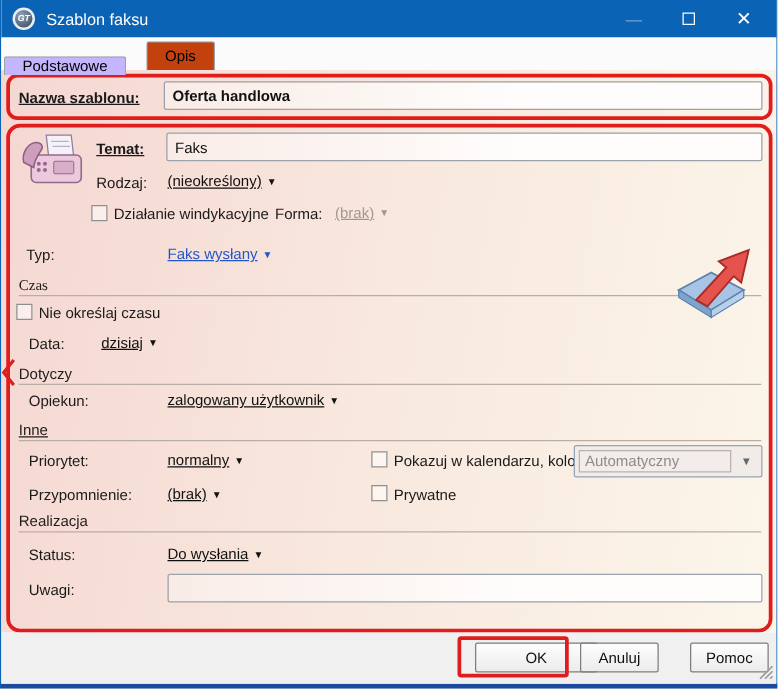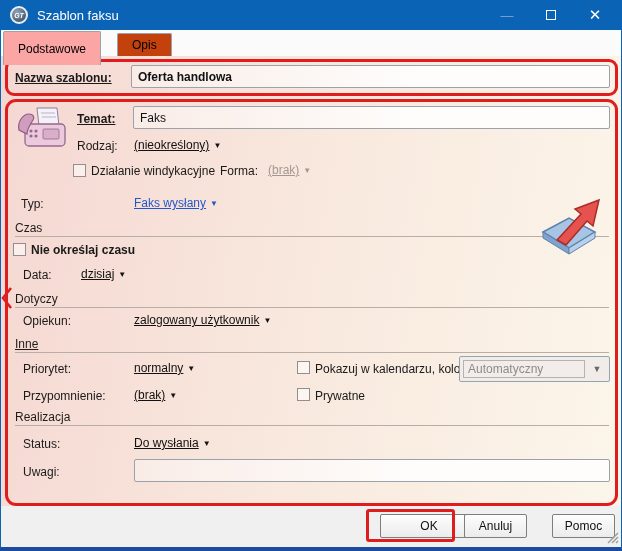--- a/index.html
+++ b/index.html
@@ -21,21 +21,21 @@
   .wbtn { width:40px; height:30px; display:flex; align-items:center; justify-content:center; color:#fff; font-size:13px; }
   #btn-min { position:absolute; right:96px; top:0; color:#7fa9cf; }
   #btn-max { position:absolute; right:52px; top:0; }
   #btn-max .sq { width:10px; height:10px; border:1.5px solid #fff; }
   #btn-close { position:absolute; right:8px; top:0; font-size:15px; }
 
   
   #tabbar { left:0; top:30px; width:622px; height:26px; background:#fbfbfb; }
   .tab { position:absolute; top:3px; height:23px; padding:0 14px; display:flex; align-items:center;
     font-size:12px; border:1px solid #9aa3ab; border-bottom:none; background:#c2410c; border-radius:2px 2px 0 0; }
-  .tab.active { top:1px; height:34px; background:#fca5a5; z-index:2; }
+  .tab.active { top:15px; height:15px; background:#c4b5fd; z-index:2; }
   #tab-opis { left:116px; }
   #tab-podstawowe { left:2px; }
 
   
   #panel { left:0; top:56px; width:622px; height:450px;
     background: linear-gradient(100deg, #f5d7d2 0%, #f8e7dd 45%, #fcf6ea 100%); }
 
   
   .redbox { position:absolute; border:3px solid #e01d1d; background:transparent; pointer-events:none; }
   #hl-name { left:4px; top:59px; width:613px; height:37px; border-radius:9px; }
@@ -132,24 +132,24 @@
   <div class="lbl" style="left:219px; top:164px;">Forma:</div>
   <div class="ddl dis" style="left:267px; top:163px;">
     <span class="t">(brak)</span><span class="arr">▼</span>
   </div>
 
   <div class="lbl" style="left:20px; top:197px;">Typ:</div>
   <div class="ddl blue" style="left:133px; top:196px;">
     <span class="t">Faks wysłany</span><span class="arr">▼</span>
   </div>
 
-  <div class="sechead" style="left:14px; top:221px;">Czas</div>
+  <div class="sechead" style="left:14px; top:221px;font-family:Liberation Serif, serif;">Czas</div>
   <div class="secline" style="left:14px; top:236px; width:594px;"></div>
   <div class="chk" style="left:12px; top:243px;"></div>
-  <div class="lbl" style="left:30px; top:243px;font-weight:bold;">Nie określaj czasu</div>
+  <div class="lbl" style="left:30px; top:243px;">Nie określaj czasu</div>
   <div class="lbl" style="left:22px; top:268px;">Data:</div>
   <div class="ddl" style="left:80px; top:267px;">
     <span class="t">dzisiaj</span><span class="arr">▼</span>
   </div>
 
   <div class="sechead" style="left:14px; top:292px;">Dotyczy</div>
   <div class="secline" style="left:14px; top:307px; width:594px;"></div>
   <div class="lbl" style="left:22px; top:314px;">Opiekun:</div>
   <div class="ddl" style="left:133px; top:313px;">
     <span class="t">zalogowany użytkownik</span><span class="arr">▼</span>

